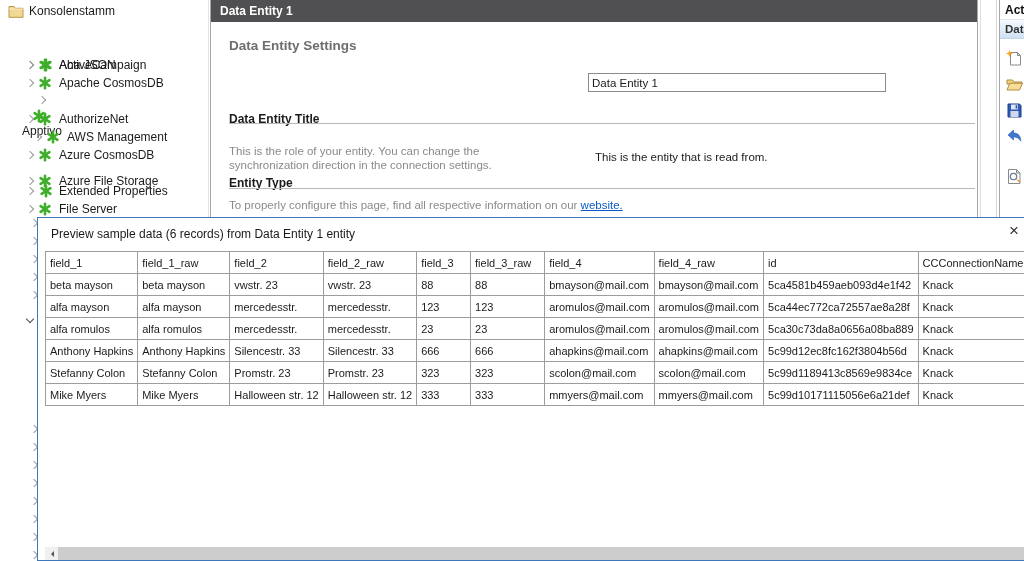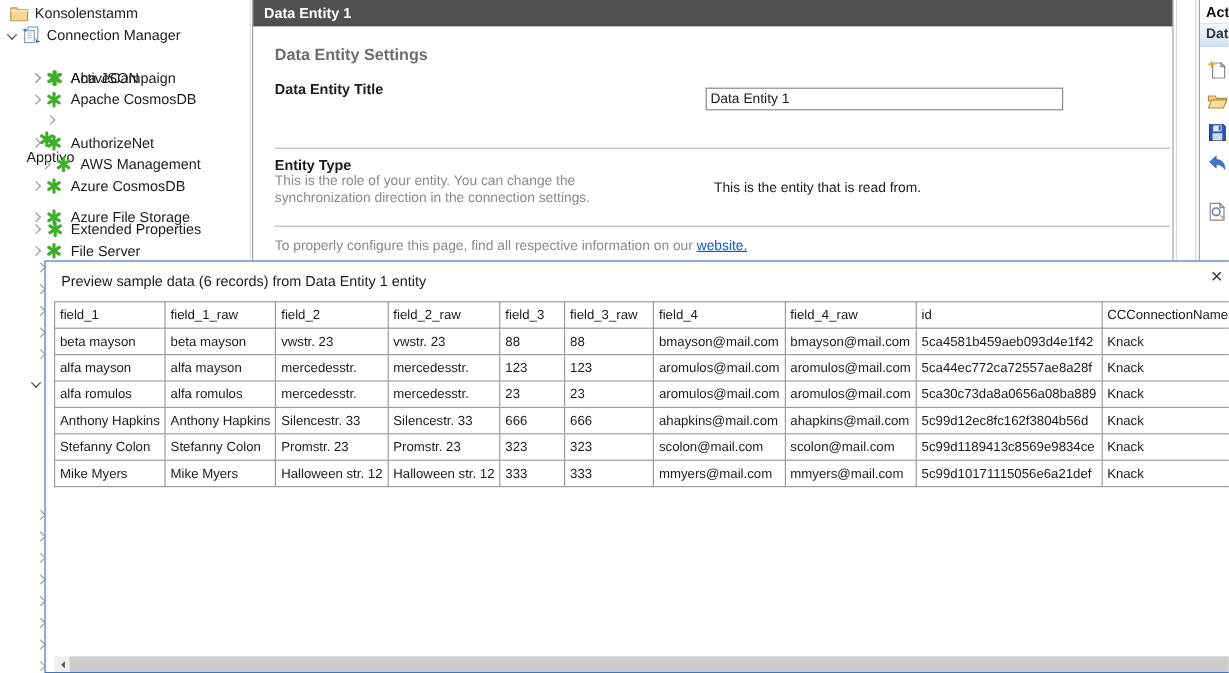--- a/index.html
+++ b/index.html
@@ -19,21 +19,21 @@
   .stub-chev { position:absolute; left:26px; }
 
   
   .main-panel { position:absolute; left:210px; top:0; width:768px; height:561px;
                 border-left:1px solid #a6a6a6; border-right:1px solid #a6a6a6; background:#fff; }
   .main-edge  { position:absolute; left:980px; top:0; width:1px; height:561px; background:#dcdcdc; }
   .main-title { height:22px; background:#505052; color:#fff; font-weight:bold; font-size:12px;
                 line-height:22px; padding-left:9px; }
   .main-body { position:relative; height:539px; }
   .section-heading { position:absolute; left:18px; top:16px; font-size:13.5px; font-weight:bold; color:#6e6e70; }
-  .field-label { position:absolute; font-size:12px; font-weight:bold; color:#1b1b1b; }
+  .field-label { position:absolute; font-size:12px; font-weight:bold; color:#1b1b1b;margin-top:45px; }
   .field-desc  { position:absolute; font-size:11.5px; color:#8a8a8a; line-height:13.5px; }
   .entity-title-input { position:absolute; left:377px; top:51px; width:298px; height:19px;
                 border:1px solid #8a8a8a; font-family:"Liberation Sans",sans-serif; font-size:11.5px;
                 padding:1px 3px; color:#1b1b1b; }
   .hdivider { position:absolute; left:18px; width:746px; height:1px; background:#b8b8b8; }
   .entity-type-value { position:absolute; left:384px; top:129px; font-size:11.5px; color:#1b1b1b; }
   .footer-row { position:absolute; left:18px; top:177px; font-size:11.5px; color:#8a8a8a; white-space:nowrap; }
   .footer-link { color:#0a5bc4; text-decoration:underline; cursor:pointer; }
 
   
@@ -70,35 +70,20 @@
 
 <div class="tree-panel">
   <div class="tree-row" style="top:2px; padding-left:8px;justify-content:flex-end;">
     <span class="tree-icon">
       <svg width="16" height="16" viewBox="0 0 16 16">
           <path d="M1 3.5 h5 l1.2 1.8 H15 v9 H1 Z" fill="#f2d892" stroke="#bb974e" stroke-width="1"></path>
           <path d="M1 6 h14" stroke="#fbecc0" stroke-width="1"></path>
         </svg>
     </span>
     <span>Konsolenstamm</span>
-  </div>
-  <div class="tree-row" style="top:20px; padding-left:2px;">
-    <span class="chev-box">
-        <span class="chev down"></span>
-      </span>
-    <span class="tree-icon">
-      <svg width="16" height="16" viewBox="0 0 16 16">
-          <rect x="5.5" y="1.5" width="8" height="10" fill="#fff" stroke="#8aa0b8"></rect>
-          <rect x="2.5" y="4.5" width="8" height="10" fill="#fff" stroke="#8aa0b8"></rect>
-          <path d="M4.5 6.5 h4 M4.5 8.5 h4 M4.5 10.5 h4" stroke="#b9c6d4"></path>
-          <path d="M12 12 l3.5 1.5 -3.5 1.5 z" fill="#2f6fd0"></path>
-          <path d="M4 2.5 l-3.5 -1.5 3.5 -1.5 z" fill="#2f6fd0" transform="translate(0,3)"></path>
-        </svg>
-    </span>
-    <span>Connection Manager</span>
   </div>
   <div id="tree-connections">
       <div class="tree-row" style="top: 56px; padding-left: 22px; text-align: center;">
         <span class="chev-box">
           <span class="chev"></span>
         </span>
         <span class="tree-icon"><svg width="14" height="14" viewBox="0 0 16 16" style="margin-top:1px">
             <g stroke="#3fae2a" stroke-width="3" stroke-linecap="round">
               <line x1="8" y1="2" x2="8" y2="14"></line>
               <line x1="3" y1="4.8" x2="13" y2="11.2"></line>

